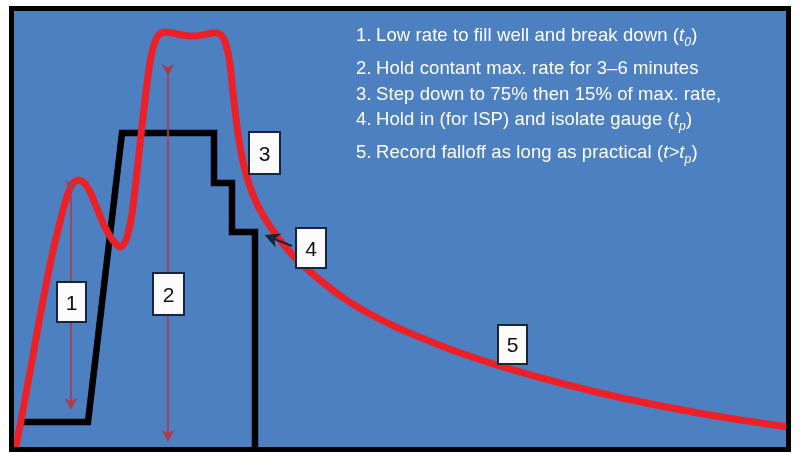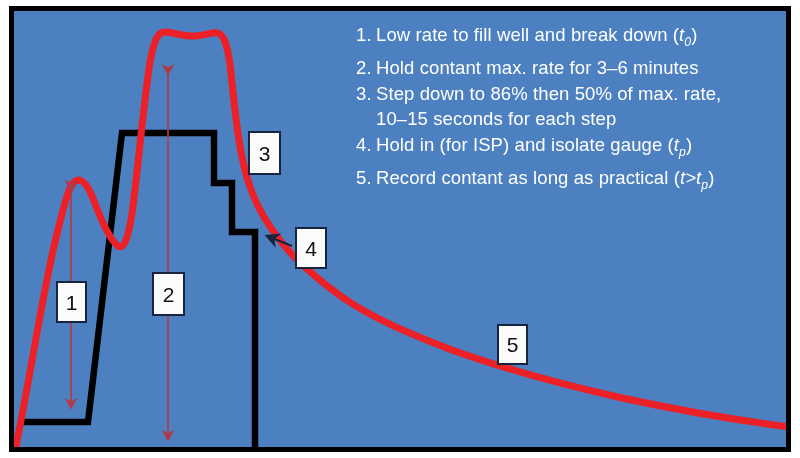--- a/index.html
+++ b/index.html
@@ -98,32 +98,29 @@
       <span class="step-txt"><span>Low rate to fill well and break down (</span><span class="v"><span>t</span><sub>0</sub></span><span>)</span></span>
     </div>
 
     <div class="step">
       <span class="step-num">2.</span>
       <span class="step-txt">Hold contant max. rate for 3–6 minutes</span>
     </div>
 
     <div class="step">
       <span class="step-num">3.</span>
-      <span class="step-txt">Step down to 86% then 50% of max. rate,</span>
+      <span class="step-txt">Step down to 75% then 15% of max. rate,</span>
     </div>
 
-    <div class="step cont">
-      <span class="step-txt">10–15 seconds for each step</span>
-    </div>
 
     <div class="step">
       <span class="step-num">4.</span>
       <span class="step-txt"><span>Hold in (for ISP) and isolate gauge (</span><span class="v"><span>t</span><sub>p</sub></span><span>)</span></span>
     </div>
 
     <div class="step">
       <span class="step-num">5.</span>
-      <span class="step-txt"><span>Record contant as long as practical (</span><span class="v"><span>t&gt;t</span><sub>p</sub></span><span>)</span></span>
+      <span class="step-txt"><span>Record falloff as long as practical (</span><span class="v"><span>t&gt;t</span><sub>p</sub></span><span>)</span></span>
     </div>
 
   </div>
 
 </div>
 
 </body></html>

